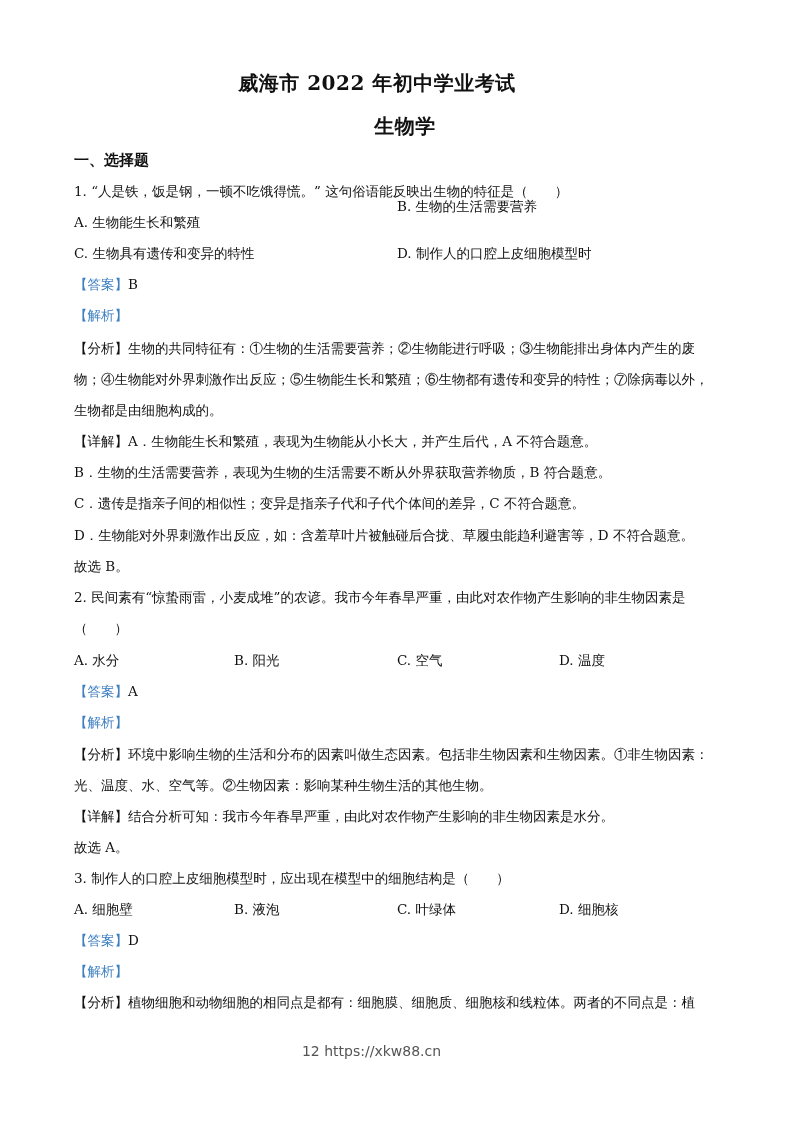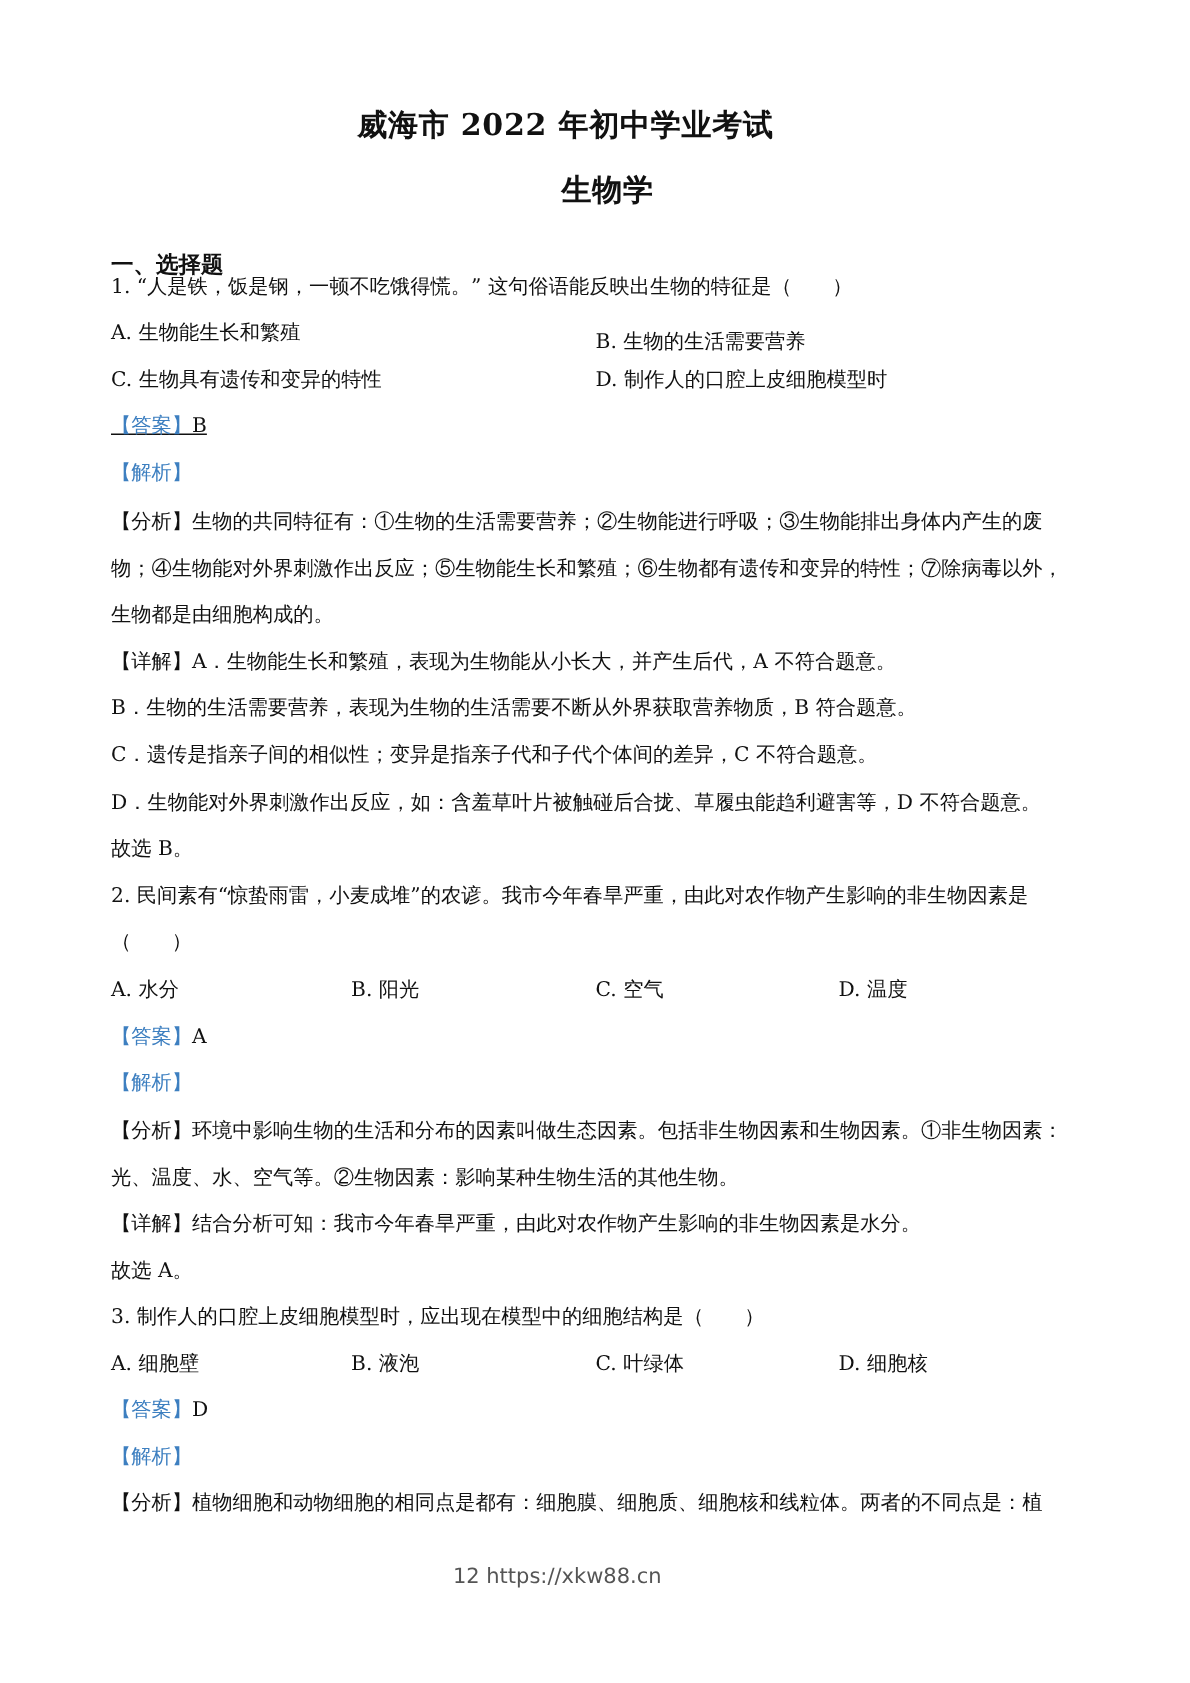--- a/index.html
+++ b/index.html
@@ -11,43 +11,43 @@
   .title {
     position: absolute; left: 0; width: 754px; text-align: center;
     font-weight: bold; font-size: 20px; letter-spacing: 0.5px;
   }
   .t1 { top: 70px; }
   .t2 { top: 113px; padding-left: 28px; }
   .line {
     position: absolute; left: 74px; font-size: 13.5px; white-space: nowrap;
     line-height: 18px;
   }
-  .section { font-weight: bold; font-size: 15px; margin-top: 16px; }
+  .section { font-weight: bold; font-size: 15px; }
   .blue { color: #3d7fc0; }
   .opt { position: absolute; font-size: 13.5px; white-space: nowrap; line-height: 18px; }
   .footer {
     position: absolute; top: 1043px; left: 0; width: 743px; text-align: center;
     font-family: "DejaVu Sans", "Liberation Sans", sans-serif; font-size: 14px; color: #555;
   }
 </style>
 </head>
 <body>
 
 <div class="title t1">威海市 2022 年初中学业考试</div>
 <div class="title t2">生物学</div>
 
 <div class="line section" style="top:151px;">一、选择题</div>
 
 <div>
   <div class="line" style="top:182px;">1. “人是铁，饭是钢，一顿不吃饿得慌。” 这句俗语能反映出生物的特征是（　　）</div>
   <div class="opt" style="top:213px;left:74px;">A. 生物能生长和繁殖</div>
-  <div class="opt" style="top:219px;left:397px;">B. 生物的生活需要营养</div>
+  <div class="opt" style="top:197px;left:397px;">B. 生物的生活需要营养</div>
   <div class="opt" style="top:244px;left:74px;">C. 生物具有遗传和变异的特性</div>
   <div class="opt" style="top:244px;left:397px;">D. 制作人的口腔上皮细胞模型时</div>
-  <div class="line" style="top:275px;text-decoration:underline;">
+  <div class="line" style="top:275px;">
     <span class="blue">【答案】</span><span>B</span>
   </div>
   <div class="line blue" style="top:306px;">【解析】</div>
   <div class="line" style="top:339px;">【分析】生物的共同特征有：①生物的生活需要营养；②生物能进行呼吸；③生物能排出身体内产生的废</div>
   <div class="line" style="top:370px;text-align:right;">物；④生物能对外界刺激作出反应；⑤生物能生长和繁殖；⑥生物都有遗传和变异的特性；⑦除病毒以外，</div>
   <div class="line" style="top:401px;">生物都是由细胞构成的。</div>
   <div class="line" style="top:432px;">【详解】A．生物能生长和繁殖，表现为生物能从小长大，并产生后代，A 不符合题意。</div>
   <div class="line" style="top:463px;">B．生物的生活需要营养，表现为生物的生活需要不断从外界获取营养物质，B 符合题意。</div>
   <div class="line" style="top:494px;">C．遗传是指亲子间的相似性；变异是指亲子代和子代个体间的差异，C 不符合题意。</div>
   <div class="line" style="top:526px;">D．生物能对外界刺激作出反应，如：含羞草叶片被触碰后合拢、草履虫能趋利避害等，D 不符合题意。</div>

